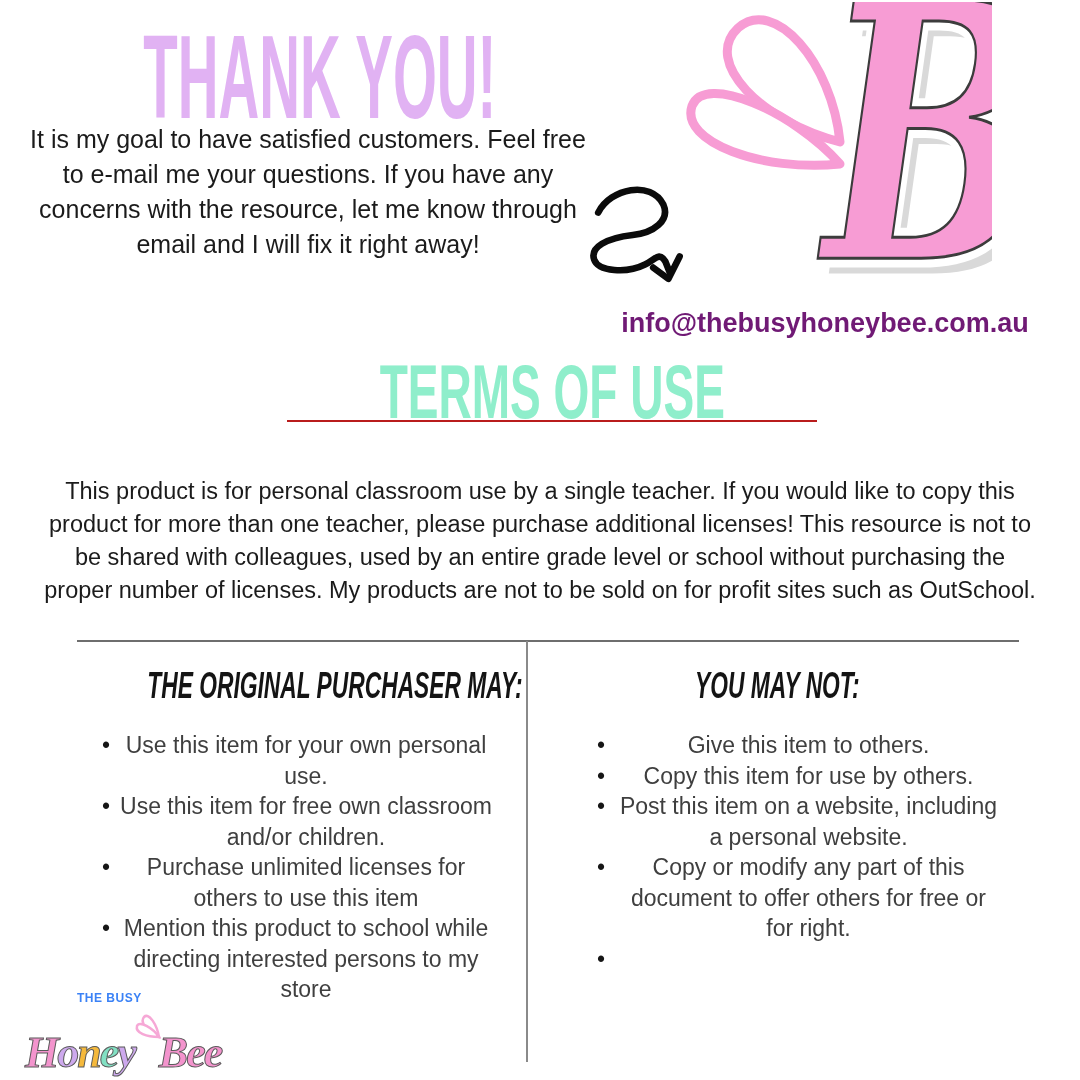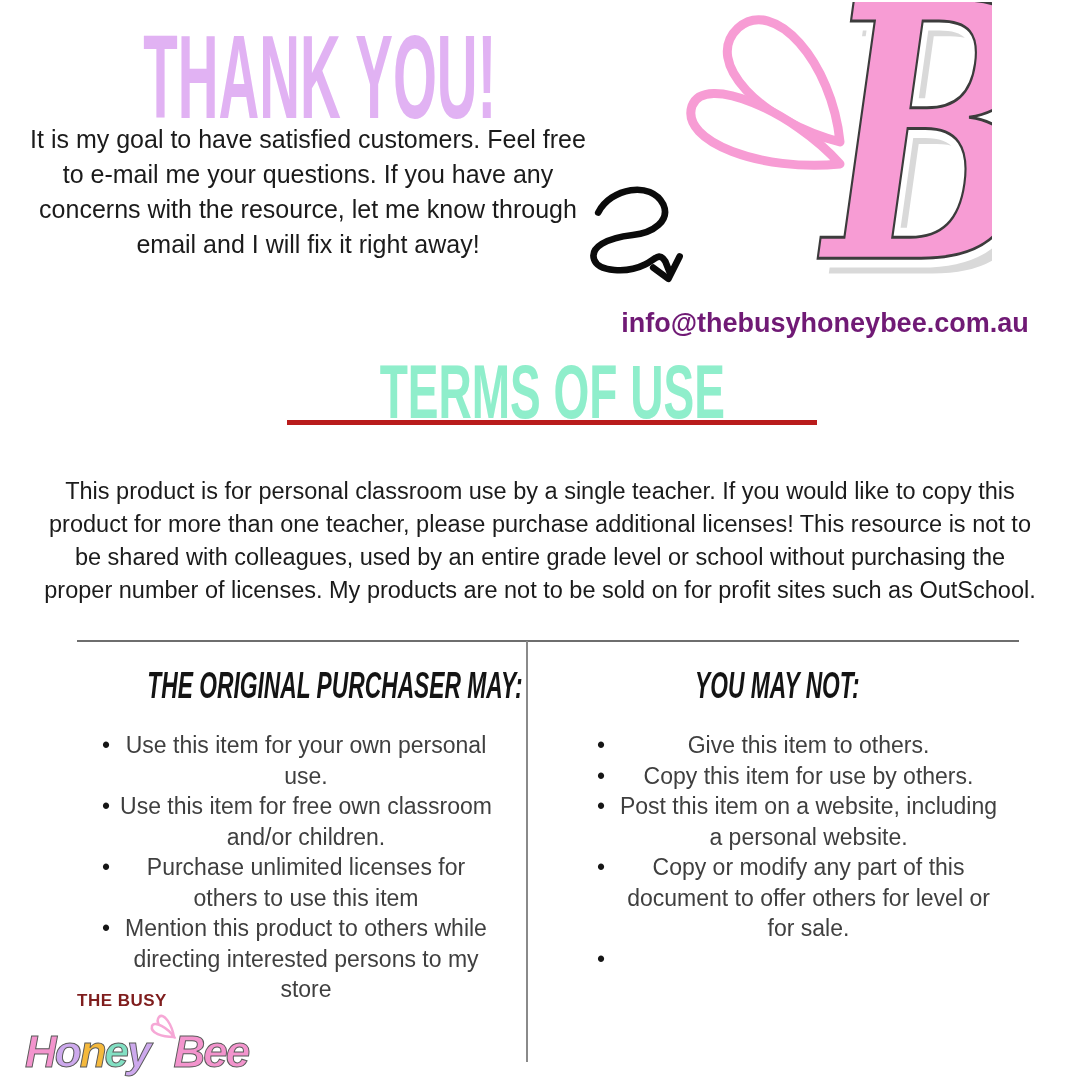--- a/index.html
+++ b/index.html
@@ -7,21 +7,21 @@
     position:relative; width:1080px; height:1080px; background:#ffffff;
     overflow:hidden; font-family:"Liberation Sans", sans-serif; color:#1e1e1e;
   }
 
   
   .disp { display:inline-block; font-weight:bold; white-space:nowrap; transform-origin:center top; }
   .thank-you-wrap { position:absolute; left:35px; top:10px; width:550px; text-align:center; }
   .thank-you-wrap .disp { font-size:91px; color:#e1b2f3; transform:scale(0.62,1.3); }
 
   .terms-heading-wrap { position:absolute; left:12px; top:348px; width:1080px; text-align:center; }
-  .terms-underline { display:inline-block; padding:0 44px 4px 44px; border-bottom:5px solid #b91c1c; }
+  .terms-underline { display:inline-block; padding:0 44px 4px 44px; border-bottom:2px solid #b91c1c; }
   .terms-heading-wrap .disp { font-size:59px; color:#8feecb; transform:scale(0.78,1.3); }
 
   
   .intro {
     position:absolute; left:28px; top:122px; width:560px; text-align:center;
     font-size:25px; line-height:35px; color:#1b1b1b;
   }
 
   
   .arrow-doodle { position:absolute; left:588px; top:178px; width:112px; height:112px; }
@@ -55,25 +55,25 @@
   ul.bullets { list-style:none; margin:24px 0 0 0; padding:0; }
   ul.bullets li { display:flex; align-items:flex-start; font-size:23px; line-height:30.5px; color:#3f3f3f; }
   .col-may ul.bullets li { padding-left:14px; }
   .col-maynot ul.bullets li { padding-left:45px; }
   ul.bullets .dot { width:18px; flex:none; color:#161616; }
   ul.bullets .txt { flex:1; text-align:center; }
 
   
   .footer-logo { position:absolute; left:25px; top:985px; width:240px; height:95px; }
   .footer-prefix {
-    position:absolute; left:52px; top:6px; font-size:17px; font-weight:bold;
-    letter-spacing:0.5px; color:#7f1d1d;
+    position:absolute; left:52px; top:6px; font-size:12px; font-weight:bold;
+    letter-spacing:0.5px; color:#3b82f6;
   }
   .footer-script {
-    position:absolute; left:0; top:14px; font-family:Liberation Sans, sans-serif;
+    position:absolute; left:0; top:14px; font-family:Liberation Serif, serif;
     font-style:italic; font-weight:bold; font-size:44px; letter-spacing:-2px;
     white-space:nowrap; -webkit-text-stroke:1px #5a5a5a;
   }
   .hl-pink   { color:#f394cd; }
   .hl-lav    { color:#cda9ed; }
   .hl-amber  { color:#f5b93c; }
   .hl-mint   { color:#82e0c3; }
   .footer-wings { display:inline-block; width:30px; height:26px; margin:0 -4px 0 -2px; vertical-align:28px; }
 </style>
 </head>
@@ -129,21 +129,21 @@
       <li>
           <span class="dot">•</span>
           <span class="txt">Use this item for free own classroom and/or children.</span>
         </li>
       <li>
           <span class="dot">•</span>
           <span class="txt">Purchase unlimited licenses for others to use this item</span>
         </li>
       <li>
           <span class="dot">•</span>
-          <span class="txt">Mention this product to others while directing interested persons to my store</span>
+          <span class="txt">Mention this product to school while directing interested persons to my store</span>
         </li>
     </ul>
   </div>
 
   <div class="col col-maynot">
     <div class="col-head"><span class="disp">YOU MAY NOT:</span></div>
     <ul class="bullets">
       <li>
           <span class="dot">•</span>
           <span class="txt">Give this item to others.</span>
@@ -151,21 +151,21 @@
       <li>
           <span class="dot">•</span>
           <span class="txt">Copy this item for use by others.</span>
         </li>
       <li>
           <span class="dot">•</span>
           <span class="txt">Post this item on a website, including a personal website.</span>
         </li>
       <li>
           <span class="dot">•</span>
-          <span class="txt">Copy or modify any part of this document to offer others for level or for sale.</span>
+          <span class="txt">Copy or modify any part of this document to offer others for free or for right.</span>
         </li>
       <li>
           <span class="dot">•</span>
         </li>
     </ul>
   </div>
 
   <div class="footer-logo">
     <span class="footer-prefix">THE BUSY</span>
     <span class="footer-script"><span class="hl-pink">H</span><span class="hl-lav">o</span><span class="hl-amber">n</span><span class="hl-mint">e</span><span class="hl-lav">y</span><span class="footer-wings"><svg viewBox="0 0 30 26">

